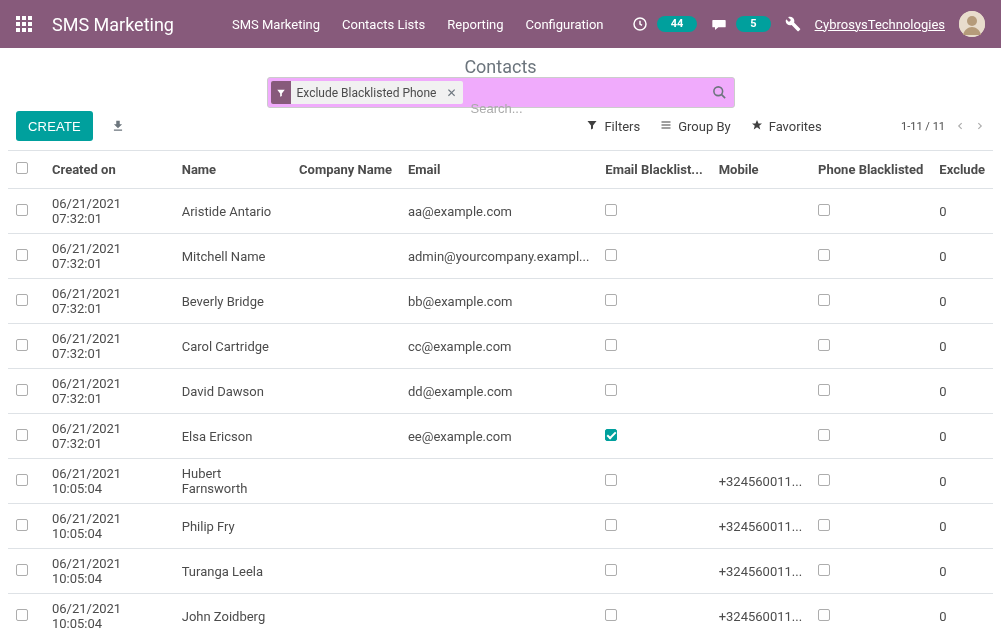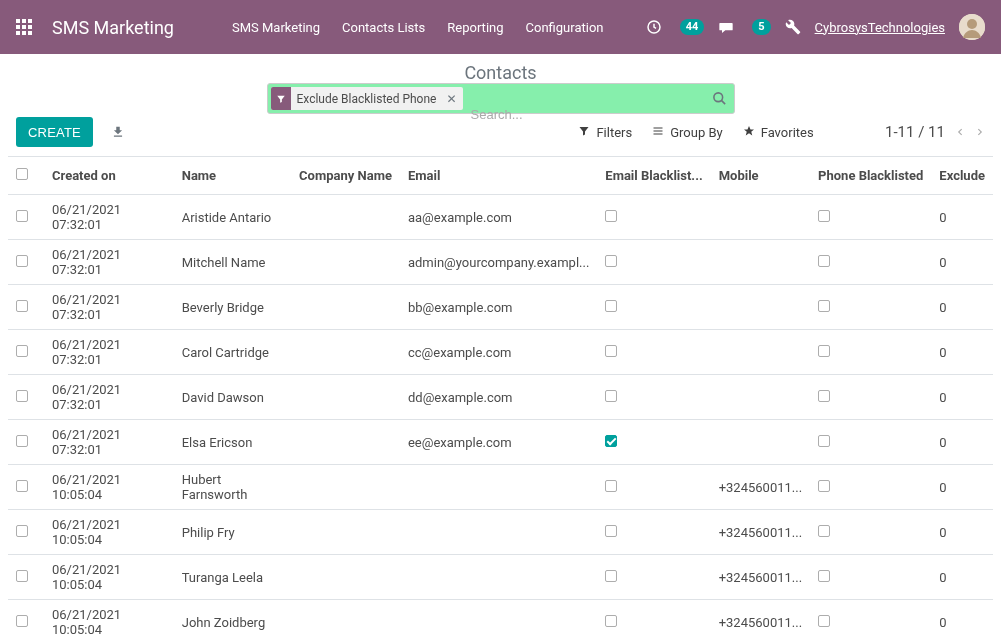--- a/index.html
+++ b/index.html
@@ -1,48 +1,48 @@
 <!DOCTYPE html>
 <html><head>
   <meta charset="utf-8">
   <style>
     * { box-sizing: border-box; margin: 0; padding: 0; }
     body { font-family: -apple-system, BlinkMacSystemFont, "Segoe UI", Roboto, Helvetica, Arial, sans-serif; font-size: 13px; color: #4c4c4c; background: #fff; }
     
-    .navbar { background: #875a7b; height: 54px; display: flex; align-items: center; color: #fff; padding: 0 16px; }
+    .navbar { background: #875a7b; height: 48px; display: flex; align-items: center; color: #fff; padding: 0 16px; }
     .nav-left { display: flex; align-items: center; gap: 14px; }
     .apps-icon { cursor: pointer; display: inline-flex; }
     .brand { font-size: 18px; font-weight: 400; margin-left: 6px; margin-right: 44px; }
     .nav-menu { display: flex; gap: 22px; }
     .nav-menu a { color: #fff; text-decoration: none; font-size: 13px; cursor: pointer; }
     .nav-spacer { flex: 1; }
     .nav-right { display: flex; align-items: center; gap: 14px; }
     .nav-ico { display: inline-flex; align-items: center; cursor: pointer; position: relative; }
-    .badge { background: #00a09d; color: #fff; font-size: 11px; font-weight: 700; padding: 1px 6px; border-radius: 9px; margin-left: 18px; line-height: 14px; }
+    .badge { background: #00a09d; color: #fff; font-size: 11px; font-weight: 700; padding: 1px 14px; border-radius: 9px; margin-left: 9px; line-height: 14px; }
     .company { color: #fff; font-size: 13px; cursor: pointer; text-decoration: underline; }
     .avatar { width: 26px; height: 26px; border-radius: 50%; cursor: pointer; display:inline-flex; align-items:center; justify-content:center; background:#e8dccc; color:#5a4a3a; font-size:14px;}
     
     .control-panel { padding: 8px 16px 0 16px; }
     .cp-top { display: flex; align-items: center; min-height: 38px; flex-direction: column; }
     .breadcrumb { font-size: 18px; color: #6c757d; }
     .search-wrap { flex: 1; display: flex; justify-content: flex-end; }
-    .search-box { width: 468px; border: 1px solid #ccc; border-radius: 3px; height: 31px; display: flex; align-items: center; padding: 0 7px 0 3px; background: #86efac; }
+    .search-box { width: 468px; border: 1px solid #ccc; border-radius: 3px; height: 31px; display: flex; align-items: center; padding: 0 7px 0 3px; background: #f0abfc; }
     .facet { background: #f1f1f1; display: inline-flex; align-items: stretch; height: 23px; border-radius: 2px; font-size: 12px; color: #4c4c4c; margin-right: 4px; }
     .facet-ico { background: #875a7b; width: 20px; display:flex; align-items:center; justify-content:center; color:#fff; border-radius: 2px 0 0 2px;}
     .facet-label { padding: 0 4px 0 6px; display:flex; align-items:center;}
     .facet-remove { padding: 0 6px; cursor: pointer; color:#6c757d; display:flex; align-items:center;}
     .search-input { flex: 1; border: none; outline: none; font-size: 13px; padding: 0 4px; color: #4c4c4c; background: transparent; margin-top: 32px;}
     .search-input::placeholder{color:#aaa;}
     .search-btn { cursor: pointer; color: #6c757d; display:inline-flex; }
     .cp-bottom { display: flex; align-items: center; min-height: 42px; padding-bottom: 6px;}
     .btn-create { background: #00a09d; color: #fff; border: none; height: 30px; padding: 0 12px; font-size: 13px; font-weight: 400; letter-spacing: .2px; cursor: pointer; border-radius: 3px; text-transform: uppercase;}
     .import-btn { margin-left: 18px; color: #6c757d; cursor: pointer; display:inline-flex;}
     .opt-group { display:flex; gap: 20px; margin-left: auto; padding-left: 12px;}
     .opt-btn { display: inline-flex; align-items:center; gap:6px; color:#404040; cursor:pointer; font-size:13px;}
-    .pager { margin-left:auto; display:flex; align-items:center; gap:10px; color:#6c757d; font-size:15px;}
+    .pager { margin-left:auto; display:flex; align-items:center; gap:10px; color:#6c757d; font-size:11px;}
     .pager-val{color:#4c4c4c;}
     .pager .arrow { cursor:pointer; display:inline-flex; color:#adadad;}
     .cp-right{display:flex; align-items:center; width:490px; justify-content:space-between;}
     
     table.list { width: calc(100% - 16px); margin: 0 8px; border-collapse: collapse; border-top: 1px solid #dee2e6;}
     table.list th, table.list td { border-bottom: 1px solid #dee2e6; padding: 7px 8px; text-align: left; vertical-align: middle; font-size: 13px;}
     table.list th { font-weight: 700; color: #4c4c4c; white-space: nowrap; padding-top:11px; padding-bottom:11px;}
     table.list td { color: #4c4c4c; }
     .col-check { width: 36px; text-align:center;}
     .col-num { text-align: right; }

